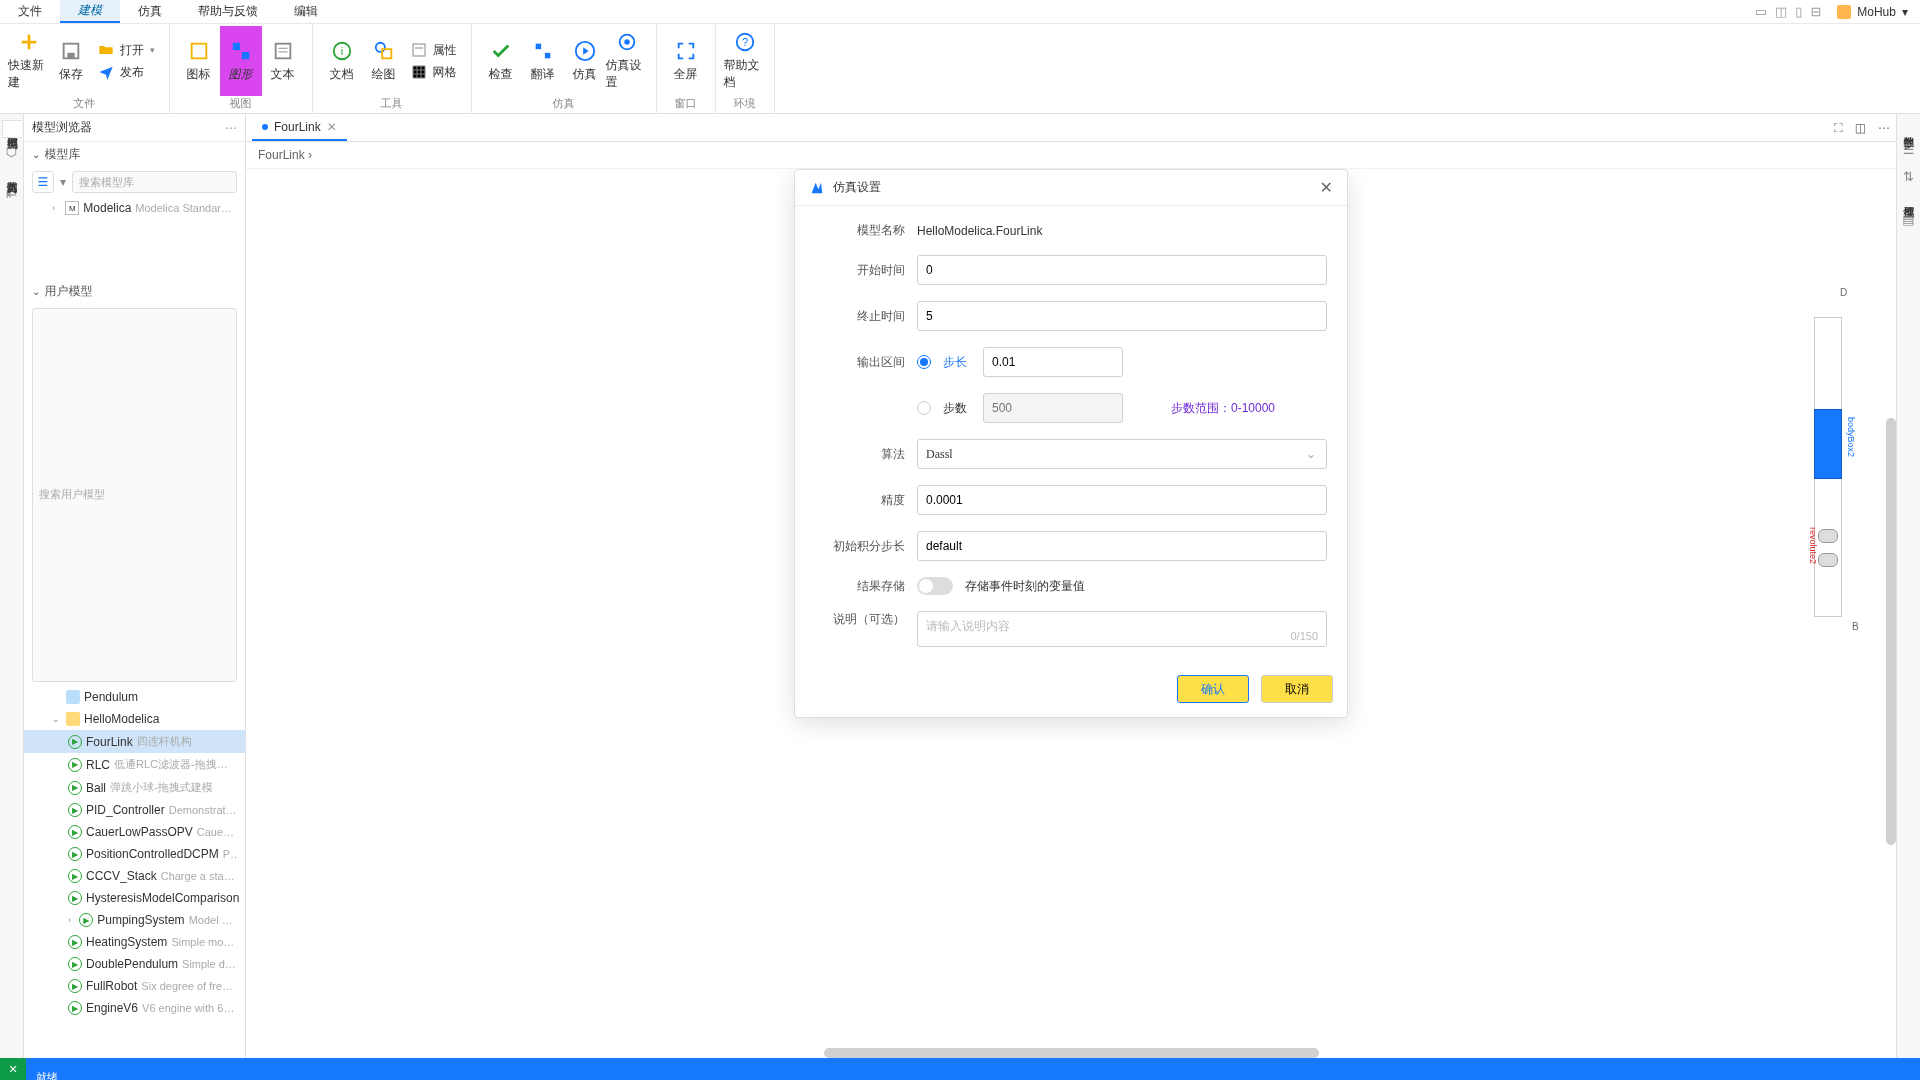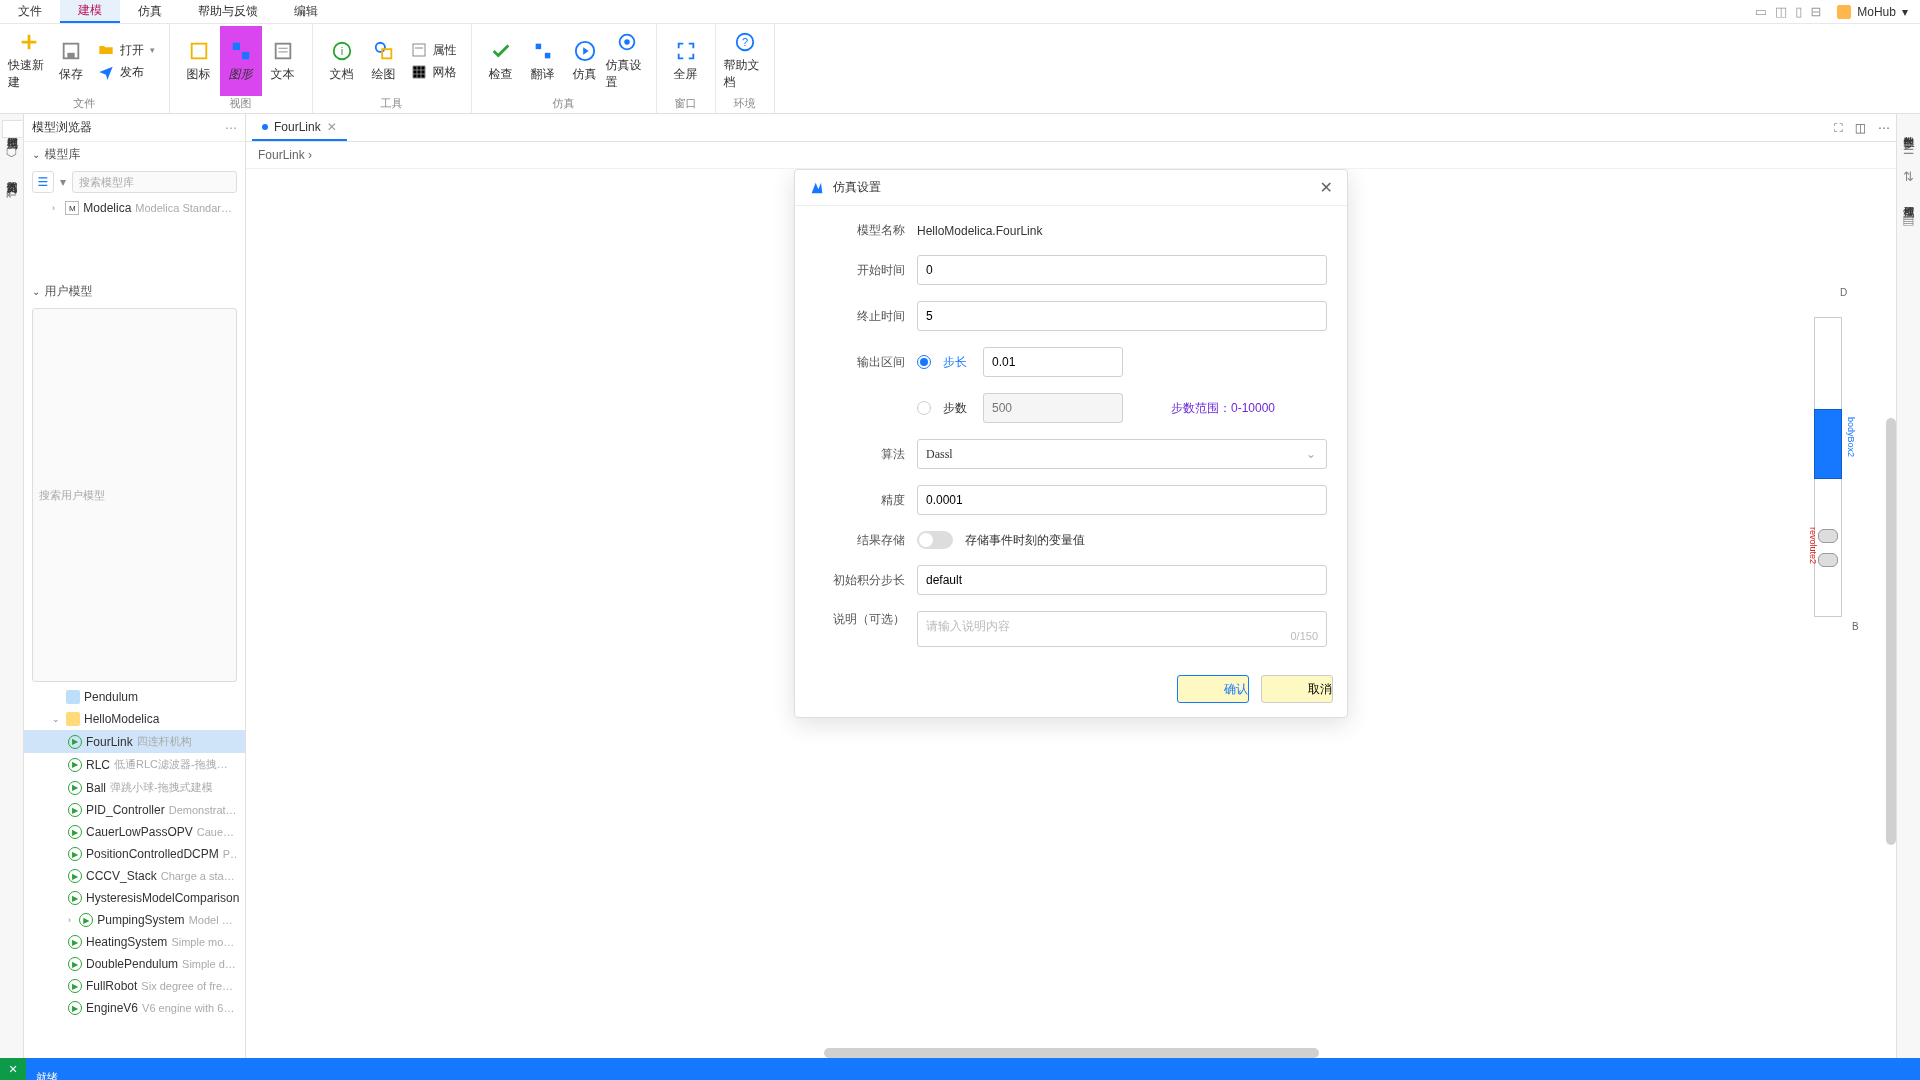--- a/index.html
+++ b/index.html
@@ -2,21 +2,21 @@
 <html><head>
 <meta charset="utf-8">
 <style>
 * { box-sizing: border-box; margin: 0; padding: 0; }
 body { font-family: "Microsoft YaHei", "PingFang SC", sans-serif; font-size: 12px; color: #333; background: #fff; overflow: hidden; }
 .app { display: flex; flex-direction: column; height: 100vh; width: 100vw; }
 
 
 .menubar { display: flex; align-items: center; height: 24px; background: #fff; border-bottom: 1px solid #e8e8e8; }
 .menubar .menu-item { padding: 0 18px; height: 100%; display: flex; align-items: center; cursor: pointer; }
-.menubar .menu-item.active { background: #e6f1fb; color: #be185d; border-bottom: 2px solid #1677ff; }
+.menubar .menu-item.active { background: #e6f1fb; color: #0369a1; border-bottom: 2px solid #1677ff; font-style: italic; }
 .menubar-spacer { flex: 1; }
 .menubar .win-ctrl { padding: 0 4px; cursor: pointer; color: #999; font-size: 13px; }
 .menubar .brand { padding: 0 12px; display: flex; align-items: center; gap: 6px; cursor: pointer; }
 .brand-icon { width: 14px; height: 14px; background: #ffb74d; border-radius: 2px; display: inline-block; }
 
 
 .ribbon { display: flex; height: 90px; background: #fff; border-bottom: 1px solid #e0e0e0; }
 .ribbon-group { display: flex; flex-direction: column; border-right: 1px solid #e8e8e8; padding: 2px 8px 0; }
 .ribbon-row { display: flex; gap: 0; flex: 1; }
 .ribbon-btn-lg { display: flex; flex-direction: column; align-items: center; justify-content: center; gap: 4px; width: 42px; height: 70px; cursor: pointer; }
@@ -110,21 +110,21 @@
 .form-textarea .counter { position: absolute; right: 8px; bottom: 4px; color: #bbb; font-size: 11px; }
 .radio { width: 14px; height: 14px; border: 1px solid #1677ff; border-radius: 50%; display: inline-flex; align-items: center; justify-content: center; cursor: pointer; flex-shrink: 0; }
 .radio.checked::after { content: ''; width: 8px; height: 8px; background: #1677ff; border-radius: 50%; }
 .radio.unchecked { border-color: #ccc; }
 .radio-label.checked { color: #1677ff; }
 .radio-label { width: 28px; }
 .toggle { width: 36px; height: 18px; border-radius: 9px; background: #ddd; position: relative; cursor: pointer; }
 .toggle::after { content: ''; position: absolute; left: 2px; top: 2px; width: 14px; height: 14px; background: #fff; border-radius: 50%; }
 .hint { color: #6d28d9; margin-left: 36px; }
 .modal-footer { display: flex; justify-content: flex-end; gap: 12px; padding: 10px 14px 14px; }
-.btn { min-width: 72px; height: 28px; border: 1px solid #ccc; border-radius: 3px; background: #fef9c3; cursor: pointer; font-size: 12px; text-align: right; }
+.btn { min-width: 72px; height: 28px; border: 1px solid #ccc; border-radius: 3px; background: #fde047; cursor: pointer; font-size: 12px; }
 .btn.primary { border-color: #1677ff; color: #1677ff; }
 
 
 .statusbar { height: 22px; background: #1677ff; color: #fff; display: flex; align-items: center; font-size: 11px; }
 .statusbar .close-sb { width: 26px; background: #0d9b4a; height: 100%; display: flex; align-items: center; justify-content: center; cursor: pointer; }
 .statusbar .status-text { padding: 0 10px; margin-top: 16px; }
 
 svg { display: block; }
 </style>
 </head>
@@ -366,21 +366,21 @@
         <span class="expander">›</span>
         <span class="lib-ico">M</span>
         <span class="label">Modelica</span>
         <span class="desc">Modelica Standard Lib</span>
       </div>
 
       <div class="section-header" style="margin-top:60px">
         <span class="chevron">⌄</span>
         <span>用户模型</span>
       </div>
-      <input class="search-input" style="margin: 4px 8px;" placeholder="搜索用户模型">
+      <input class="search-input" style="margin: 4px 8px; font-family: Liberation Mono, monospace;" placeholder="搜索用户模型">
 
       <div class="tree" id="user-tree">
           <div class="tree-item depth1">
             <span class="expander"></span>
             <span class="pkg-ico"></span>
             <span class="label">Pendulum</span>
           </div>
           <div class="tree-item depth1">
             <span class="expander">⌄</span>
             <span class="folder-ico"></span>
@@ -525,27 +525,27 @@
                 <span class="form-label">算法</span>
                 <div class="form-select">
                     <span>Dassl</span>
                   </div>
               </div>
               <div class="form-row">
                 <span class="form-label">精度</span>
                 <input class="form-input" value="0.0001" style="">
               </div>
               <div class="form-row">
+                <span class="form-label">初始积分步长</span>
+                <input class="form-input" value="default" style="">
+              </div>
+              <div class="form-row">
                 <span class="form-label">结果存储</span>
                 <span class="toggle"></span>
                 <span>存储事件时刻的变量值</span>
-              </div>
-              <div class="form-row">
-                <span class="form-label">初始积分步长</span>
-                <input class="form-input" value="default" style="">
               </div>
               <div class="form-row align-top">
                 <span class="form-label">说明（可选）</span>
                 <div class="form-textarea">
                   <span class="placeholder">请输入说明内容</span>
                   <span class="counter">0/150</span>
                 </div>
               </div>
             </div>
             <div class="modal-footer">

